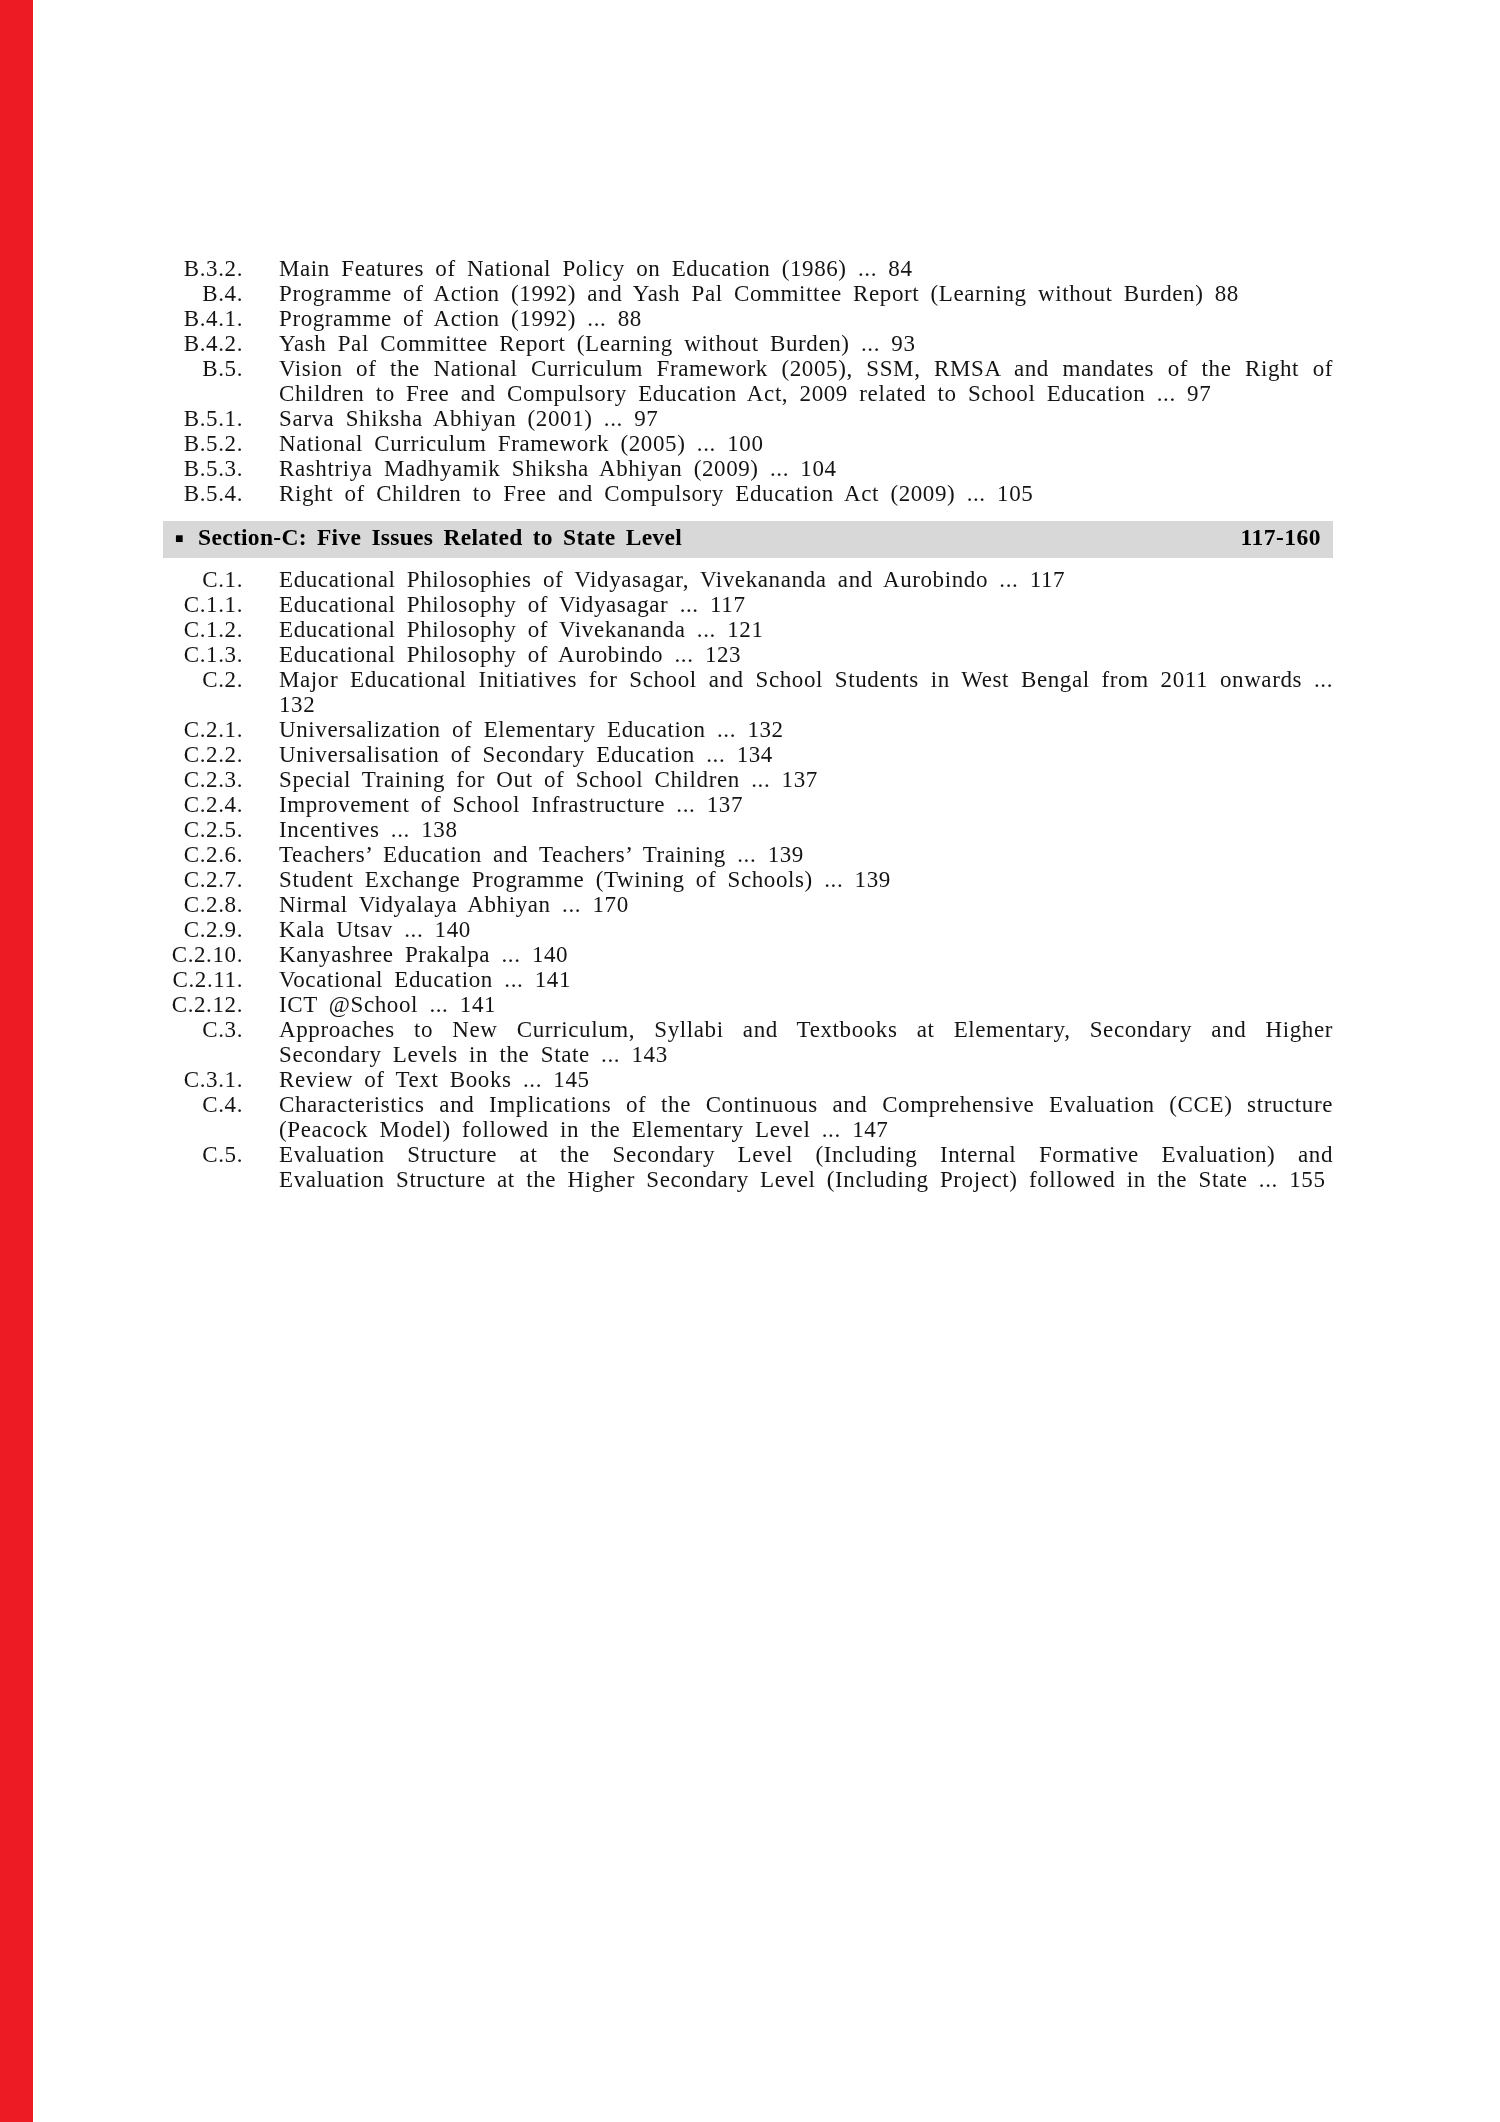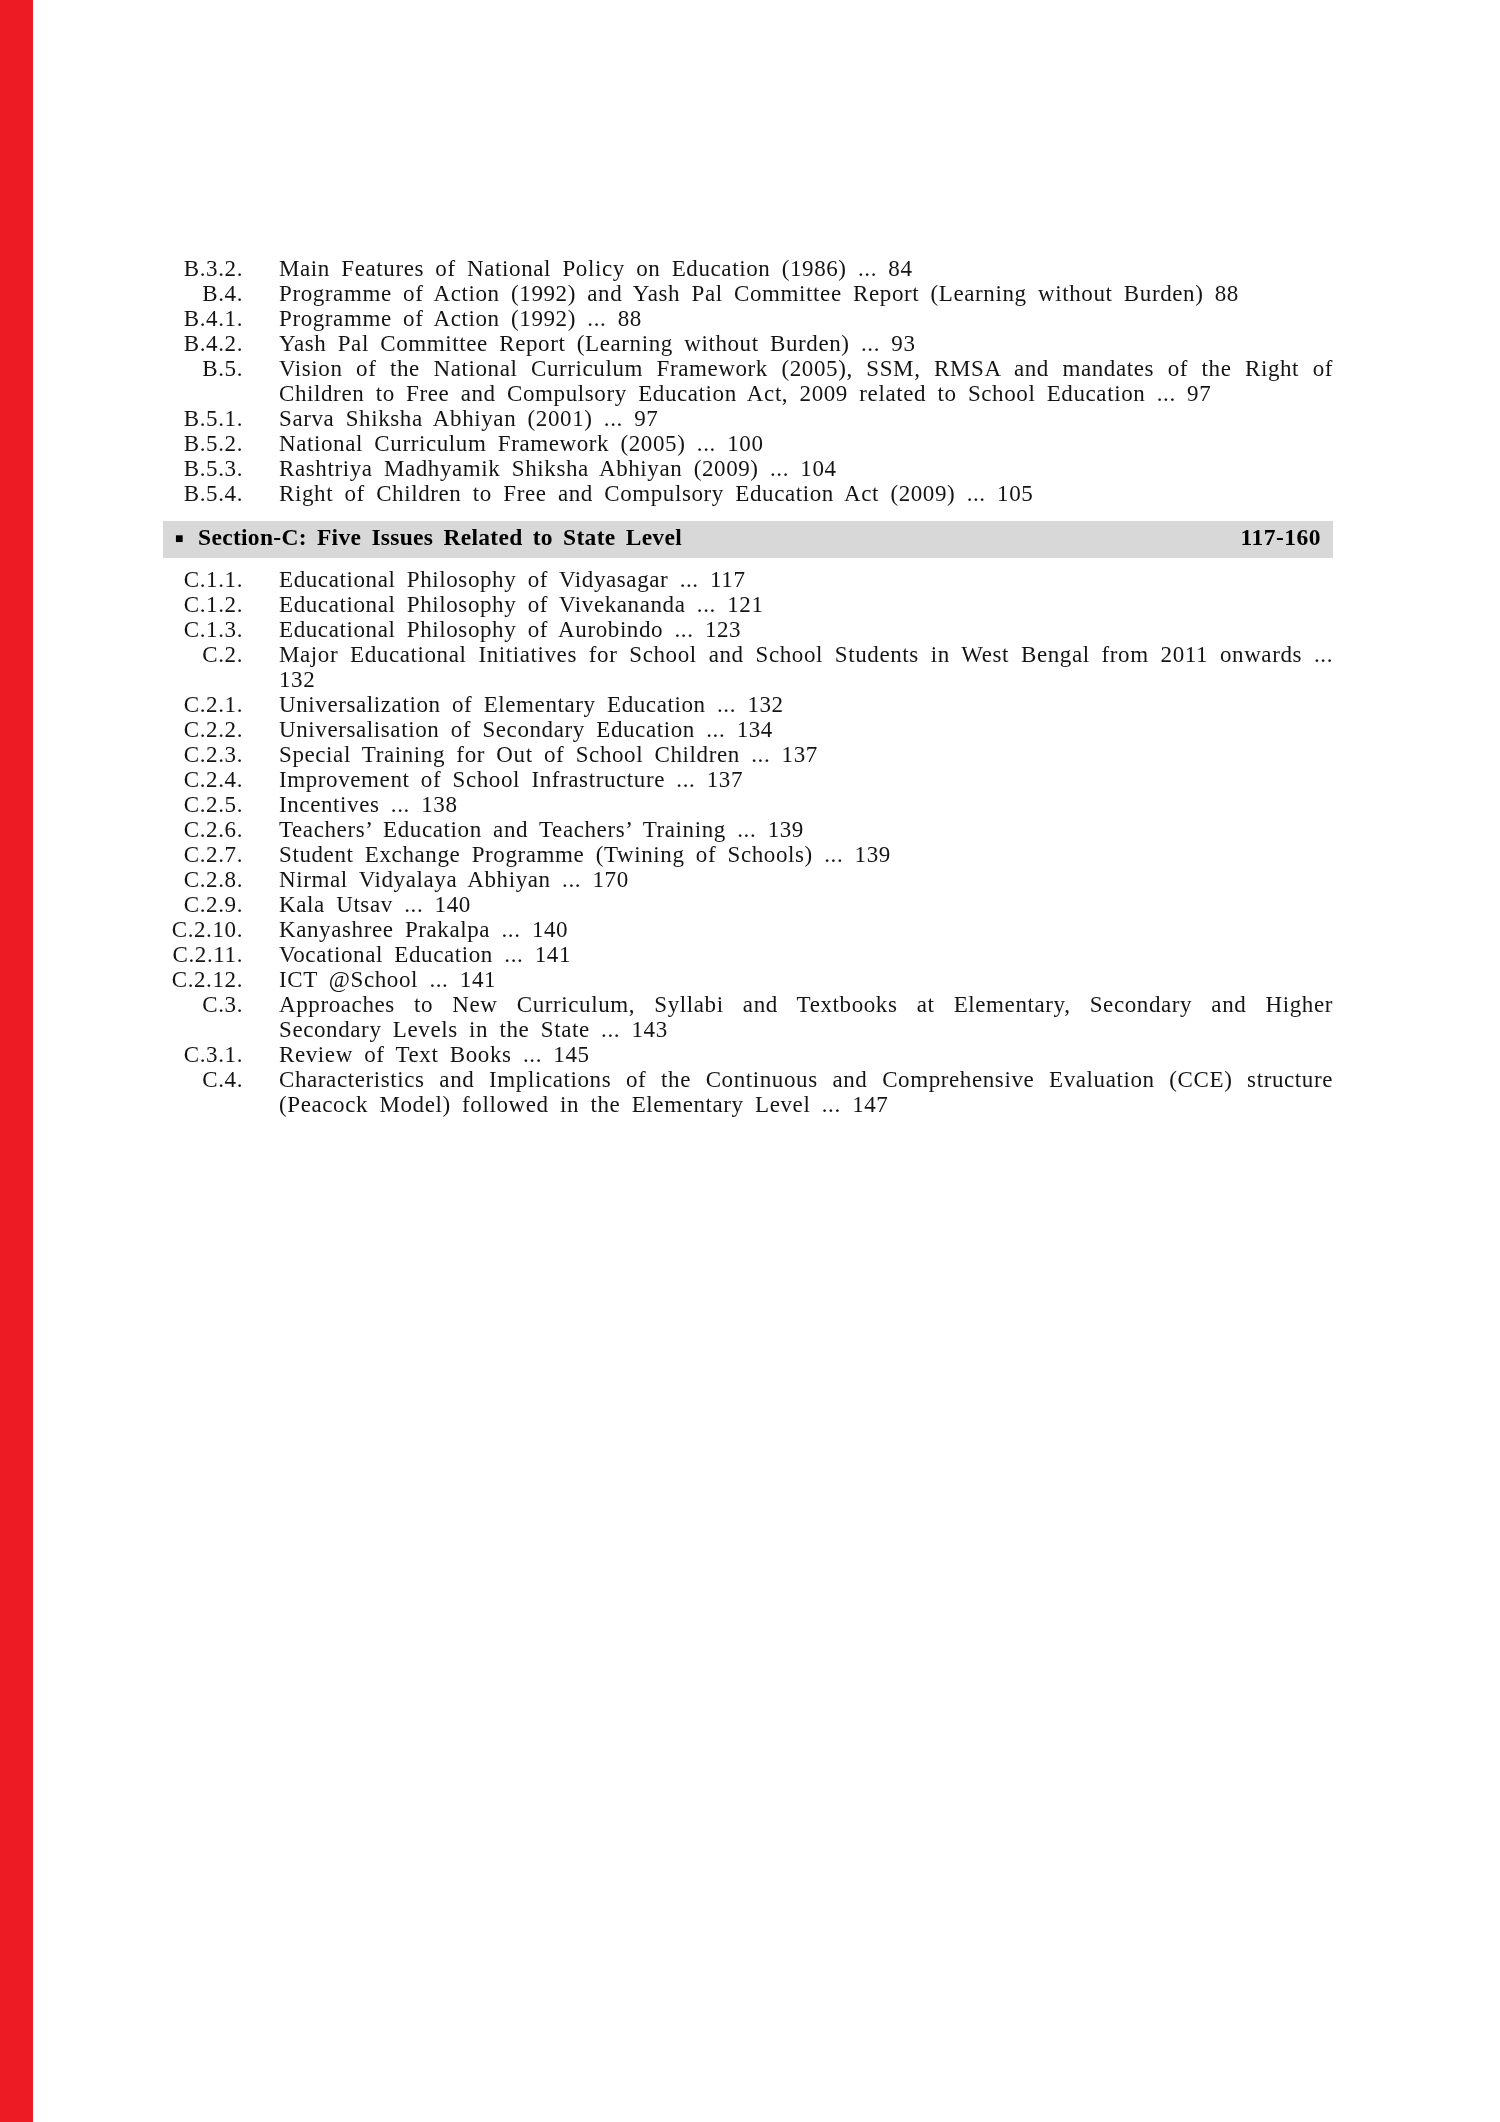--- a/index.html
+++ b/index.html
@@ -110,20 +110,24 @@
       <div class="entry">
         <span class="num">B.5.4.</span>
         <span class="txt">Right of Children to Free and Compulsory Education Act (2009) ... 105</span>
       </div>
       <div class="section-bar">
         <span class="bullet">■</span>
         <span class="sec-title">Section-C: Five Issues Related to State Level</span>
         <span class="sec-pages">117-160</span>
       </div>
       <div class="entry">
+        <span class="num">C.1.</span>
+        <span class="txt">Educational Philosophies of Vidyasagar, Vivekananda and Aurobindo ... 117</span>
+      </div>
+      <div class="entry">
         <span class="num">C.1.1.</span>
         <span class="txt">Educational Philosophy of Vidyasagar ... 117</span>
       </div>
       <div class="entry">
         <span class="num">C.1.2.</span>
         <span class="txt">Educational Philosophy of Vivekananda ... 121</span>
       </div>
       <div class="entry">
         <span class="num">C.1.3.</span>
         <span class="txt">Educational Philosophy of Aurobindo ... 123</span>
@@ -184,15 +188,19 @@
         <span class="num">C.3.</span>
         <span class="txt">Approaches to New Curriculum, Syllabi and Textbooks at Elementary, Secondary and Higher Secondary Levels in the State ... 143</span>
       </div>
       <div class="entry">
         <span class="num">C.3.1.</span>
         <span class="txt">Review of Text Books ... 145</span>
       </div>
       <div class="entry">
         <span class="num">C.4.</span>
         <span class="txt">Characteristics and Implications of the Continuous and Comprehensive Evaluation (CCE) structure (Peacock Model) followed in the Elementary Level ... 147</span>
+      </div>
+      <div class="entry">
+        <span class="num">C.5.</span>
+        <span class="txt">Evaluation Structure at the Secondary Level (Including Internal Formative Evaluation) and Evaluation Structure at the Higher Secondary Level (Including Project) followed in the State ... 155</span>
       </div>
     </div>
 </div>
 
 </body></html>

